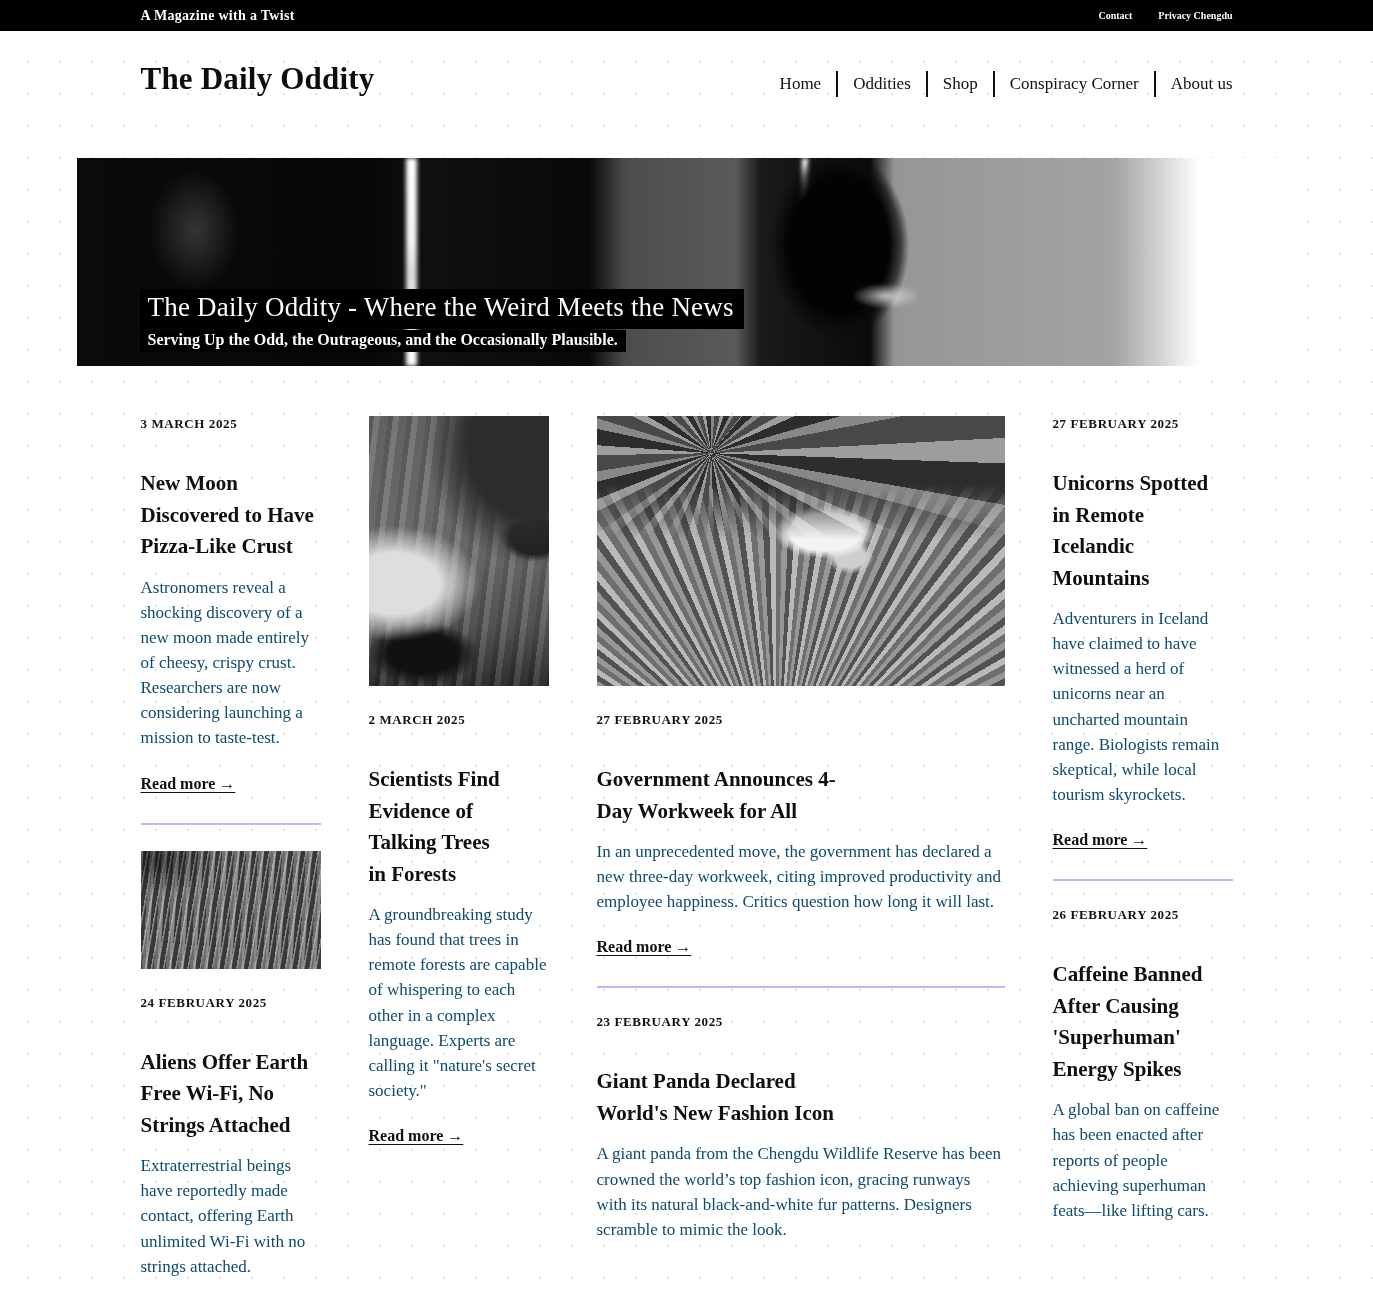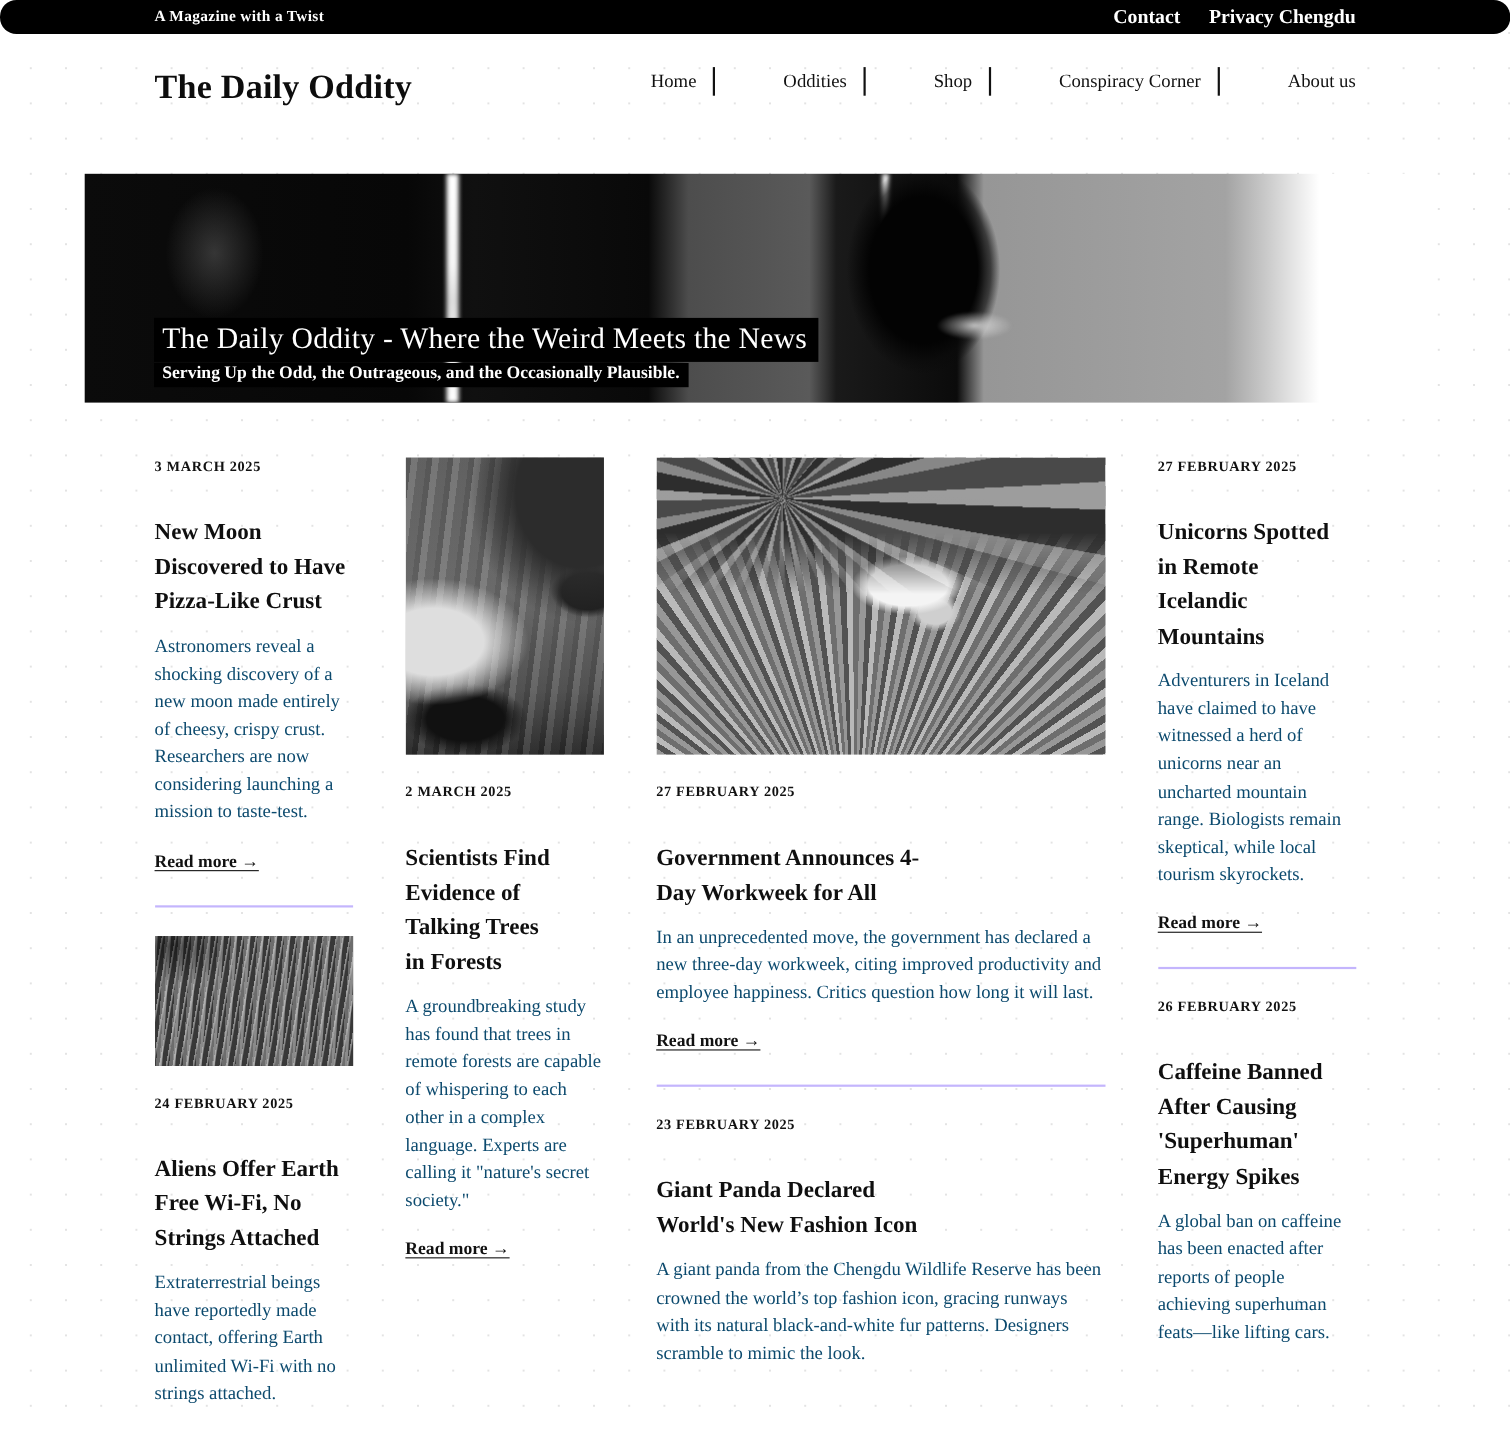--- a/index.html
+++ b/index.html
@@ -11,31 +11,31 @@
     font-family: "Liberation Serif", serif;
     color: #1a1a1a;
     background-color: #ffffff;
     background-image: radial-gradient(circle, #e3e3e3 1.1px, rgba(255,255,255,0) 1.3px);
     background-size: 32px 32px;
     background-position: 12px 14px;
   }
   .container { width: 1092px; margin: 0 auto; }
 
   
-  .topbar { background: #000; height: 31px; width: 100%; border-radius: 15px; }
+  .topbar { background: #000; height: 31px; width: 100%; }
   .topbar .container { display: flex; justify-content: space-between; align-items: center; height: 31px; }
   .tagline { color: #fff; font-size: 14px; font-weight: bold; letter-spacing: 0.3px; }
   .topbar-links { display: flex; gap: 26px; }
-  .topbar-links a { color: #fff; font-size: 18px; font-weight: bold; text-decoration: none; text-align: right; }
+  .topbar-links a { color: #fff; font-size: 10px; font-weight: bold; text-decoration: none; text-align: right; }
 
   
   .site-header { padding-top: 30px; }
-  .site-header .container { display: flex; justify-content: space-between; align-items: flex-start; }
+  .site-header .container { display: flex; justify-content: space-between; align-items: flex-end; }
   .site-title { font-size: 31px; font-weight: 900; color: #0d0d0d; letter-spacing: 0.2px; cursor: pointer; }
-  .main-nav ul { list-style: none; display: flex; align-items: center; gap: 47px; }
+  .main-nav ul { list-style: none; display: flex; align-items: center; }
   .main-nav li { font-size: 17px; color: #111; padding: 2px 15px; border-right: 2px solid #111; line-height: 22px; cursor: pointer; }
   .main-nav li:last-child { border-right: none; padding-right: 0; }
 
   
   .hero {
     width: 1220px; height: 208px; margin: 61px auto 0 auto;
     position: relative; overflow: hidden;
     background: linear-gradient(90deg,
       #0b0b0b 0%, #070707 24%, #101010 29%, #090909 42%,
       #4d4d4d 45%, #5a5a5a 54%, #1a1a1a 56%, #0b0b0b 65%,

